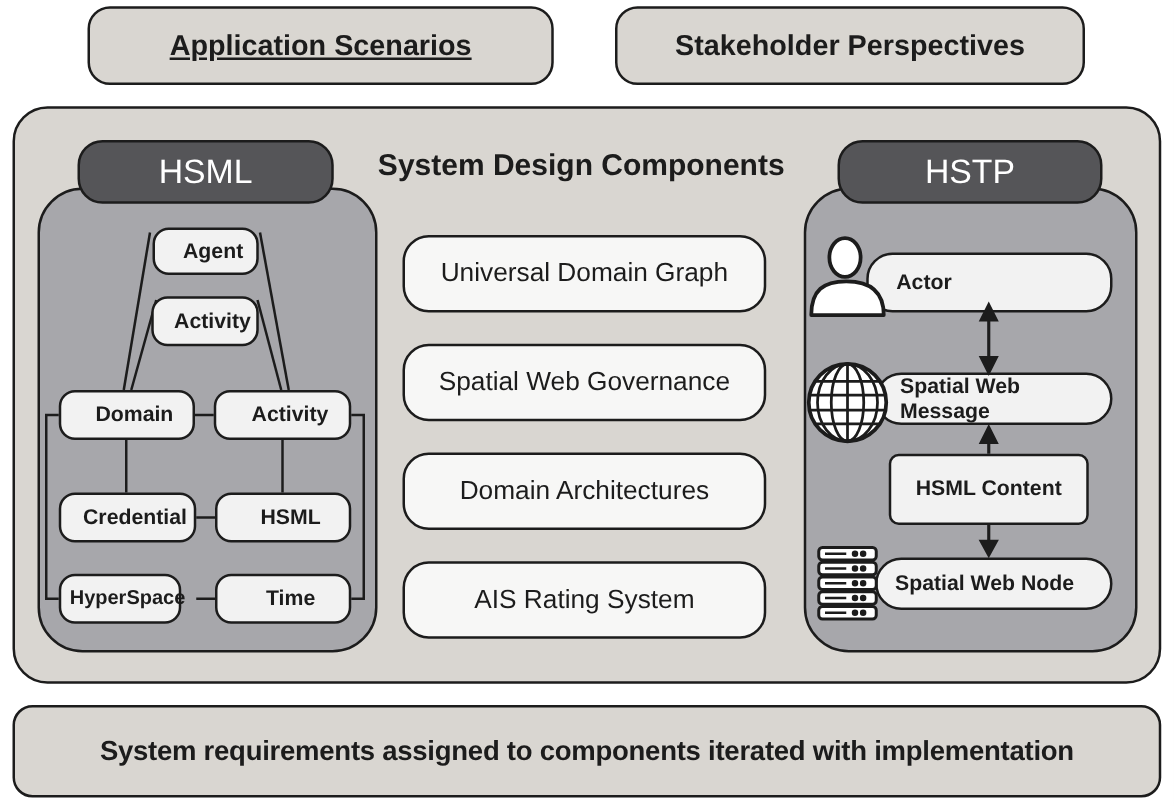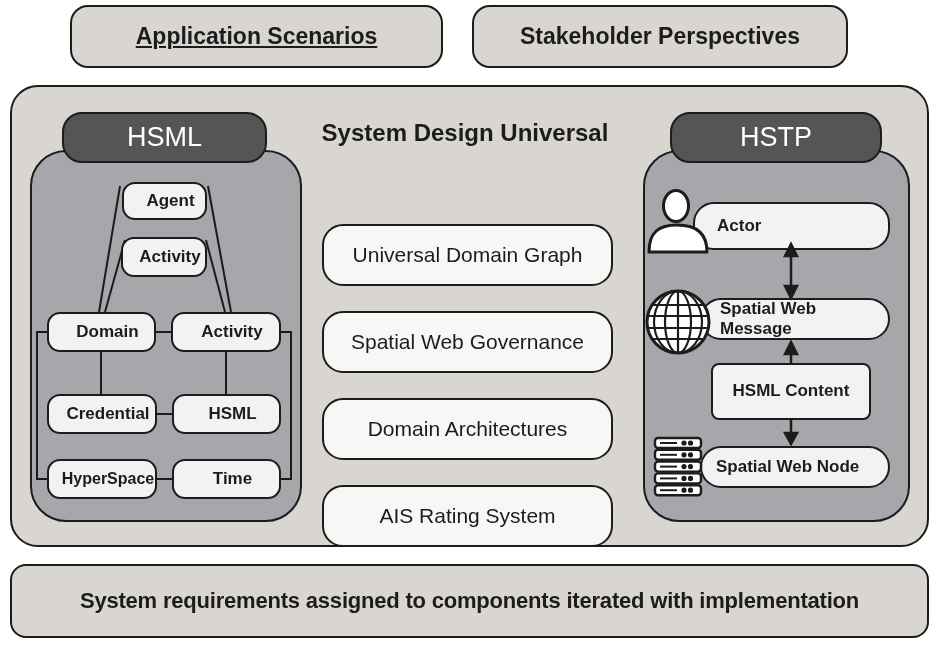--- a/index.html
+++ b/index.html
@@ -5,21 +5,21 @@
   html,body{margin:0;padding:0;background:#ffffff;}
   .canvas{
     position:relative;width:939px;height:645px;background:#ffffff;
     font-family:"Liberation Sans",sans-serif;color:#1c1c1c;overflow:hidden;
   }
   .bx{position:absolute;box-sizing:border-box;border:2.5px solid #1c1c1c;}
   .ctr{display:flex;align-items:center;justify-content:center;text-align:center;}
 
   .top-pill{background:#d9d6d1;border-radius:18px;font-weight:bold;font-size:23px;}
   .pill-left{left:70px;top:5px;width:373px;height:63px;text-decoration:underline;}
-  .pill-right{left:472px;top:5px;width:376px;height:63px;}
+  .pill-right{left:492px;top:5px;width:376px;height:63px;}
 
   .main-box{left:10px;top:85px;width:919px;height:462px;background:#d9d6d1;border-radius:28px;}
 
   .hdr{background:#555558;color:#ffffff;border-radius:20px;font-size:27px;font-weight:400;z-index:4;}
   .hsml-hdr{left:62px;top:112px;width:205px;height:51px;}
   .hstp-hdr{left:670px;top:112px;width:212px;height:51px;}
 
   .title{position:absolute;left:265px;top:119px;width:400px;text-align:center;
          font-weight:bold;font-size:24px;z-index:3;}
 
@@ -31,25 +31,25 @@
 
   .h-node{position:absolute;box-sizing:border-box;background:#f2f2f2;border:2.5px solid #1c1c1c;
           border-radius:13px;display:flex;align-items:center;justify-content:center;
           font-weight:bold;font-size:17px;z-index:2;padding-left:12px;}
   .n-agent{left:90px;top:30px;width:85px;height:38px;}
   .n-channel{left:89px;top:85px;width:86px;height:40px;}
   .n-domain{left:15px;top:160px;width:109px;height:40px;}
   .n-activity{left:139px;top:160px;width:110px;height:40px;}
   .n-credential{left:15px;top:242px;width:110px;height:40px;}
   .n-hsml{left:140px;top:242px;width:109px;height:40px;}
-  .n-hyperspace{left:15px;top:307px;width:110px;height:40px;font-size:16px;}
+  .n-hyperspace{left:15px;top:307px;width:98px;height:40px;font-size:16px;}
   .n-time{left:140px;top:307px;width:109px;height:40px;}
 
   .comp-pill{background:#f7f7f6;border-radius:21px;font-size:21px;z-index:2;
-             left:322px;width:291px;height:62px;margin-top:36px;}
+             left:322px;width:291px;height:62px;}
   .comp-0{top:188px;} .comp-1{top:275px;} .comp-2{top:362px;} .comp-3{top:449px;}
 
   .s-pill{position:absolute;box-sizing:border-box;background:#f2f2f2;border:2.5px solid #1c1c1c;
           border-radius:21px;display:flex;align-items:center;font-weight:bold;font-size:17px;
           padding-left:18px;z-index:2;}
   .s-actor{left:48px;top:50px;width:197px;height:48px;padding-left:22px;}
   .s-client{left:55px;top:146px;width:190px;height:42px;}
   .s-node{left:55px;top:294px;width:190px;height:42px;padding-left:14px;}
   .s-msg{position:absolute;box-sizing:border-box;left:66px;top:211px;width:160px;height:57px;
          background:#f2f2f2;border:2.5px solid #1c1c1c;border-radius:8px;
@@ -68,21 +68,21 @@
 
   <div class="bx ctr top-pill pill-left">
     <span>Application Scenarios</span>
   </div>
   <div class="bx ctr top-pill pill-right">
     <span>Stakeholder Perspectives</span>
   </div>
 
   <div class="bx main-box"></div>
 
-  <div class="title">System Design Universal</div>
+  <div class="title">System Design Components</div>
 
   <div class="bx panel hsml-panel">
     <svg class="edges" width="267" height="367" viewBox="0 0 267 367">
       <g stroke="#1c1c1c" stroke-width="2" fill="none">
         <line x1="88" y1="34" x2="67" y2="160"></line>
         <line x1="93" y1="88" x2="73" y2="160"></line>
         <line x1="176" y1="34" x2="199" y2="160"></line>
         <line x1="174" y1="88" x2="193" y2="160"></line>
         <line x1="124" y1="180" x2="139" y2="180"></line>
         <line x1="69" y1="200" x2="69" y2="242"></line>

